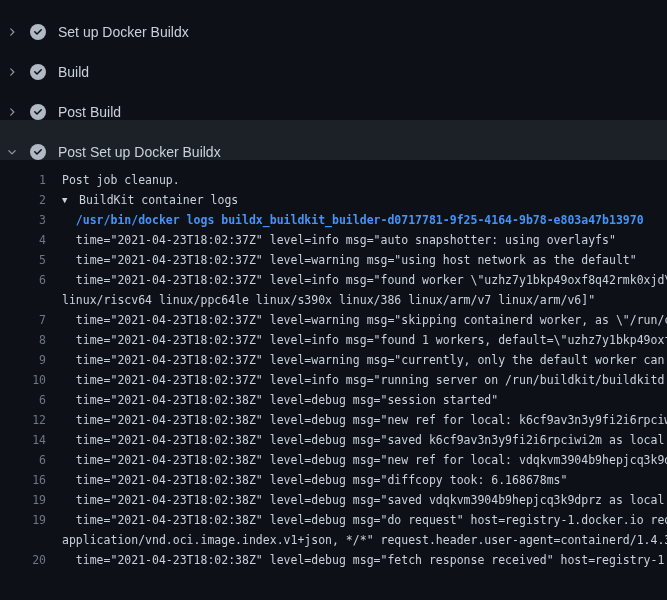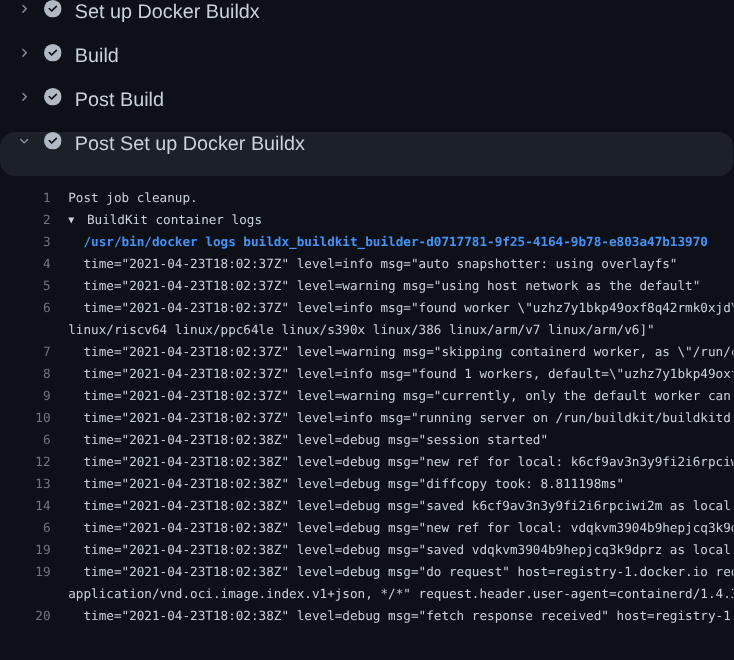--- a/index.html
+++ b/index.html
@@ -6,29 +6,29 @@
   html, body { background: #0d1117; }
   .viewer {
     width: 667px; height: 600px;
     background: #0d1117;
     overflow: hidden;
     font-family: "Liberation Sans", sans-serif;
     position: relative;
   }
   
   .step-row {
-    display: flex; align-items: flex-start;
+    display: flex; align-items: flex-end;
     height: 40px;
-    padding: 0 16px 0 14px;
+    padding: 0 16px 0 4px;
     color: #c9d1d9;
-    font-size: 18px;
+    font-size: 14px;
     cursor: pointer;
     user-select: none;
   }
-  .step-row.expanded { background: #1c2128; border-radius: 14px; }
+  .step-row.expanded { background: #1c2128; }
   .chev {
     width: 16px; height: 16px;
     display: flex; align-items: center; justify-content: center;
     margin-right: 10px;
     color: #8b949e;
     flex: none;
   }
   .chev svg { display: block; }
   .chev .down { display: none; }
   .step-row.expanded .chev .down { display: block; }
@@ -198,35 +198,35 @@
   <div class="log-row t-plain">
     <span class="ln">6</span>
     <span class="lt">  time="2021-04-23T18:02:38Z" level=debug msg="session started"</span>
   </div>
 
   <div class="log-row t-plain">
     <span class="ln">12</span>
     <span class="lt">  time="2021-04-23T18:02:38Z" level=debug msg="new ref for local: k6cf9av3n3y9fi2i6rpciwi2m"</span>
   </div>
 
-  <div class="log-row t-plain">
-    <span class="ln">13</span>
-    <span class="lt">  time="2021-04-23T18:02:38Z" level=debug msg="diffcopy took: 8.811198ms"</span>
-  </div>
 
   <div class="log-row t-plain">
     <span class="ln">14</span>
     <span class="lt">  time="2021-04-23T18:02:38Z" level=debug msg="saved k6cf9av3n3y9fi2i6rpciwi2m as local.sharedKey"</span>
   </div>
 
   <div class="log-row t-plain">
     <span class="ln">6</span>
     <span class="lt">  time="2021-04-23T18:02:38Z" level=debug msg="new ref for local: vdqkvm3904b9hepjcq3k9dprz"</span>
   </div>
 
+  <div class="log-row t-plain">
+    <span class="ln">16</span>
+    <span class="lt">  time="2021-04-23T18:02:38Z" level=debug msg="diffcopy took: 6.168678ms"</span>
+  </div>
 
   <div class="log-row t-plain">
     <span class="ln">19</span>
     <span class="lt">  time="2021-04-23T18:02:38Z" level=debug msg="saved vdqkvm3904b9hepjcq3k9dprz as local.sharedKey"</span>
   </div>
 
 
   <div class="log-row t-plain">
     <span class="ln">19</span>
     <span class="lt">  time="2021-04-23T18:02:38Z" level=debug msg="do request" host=registry-1.docker.io request.header.accept="application/vnd.docker.</span>

